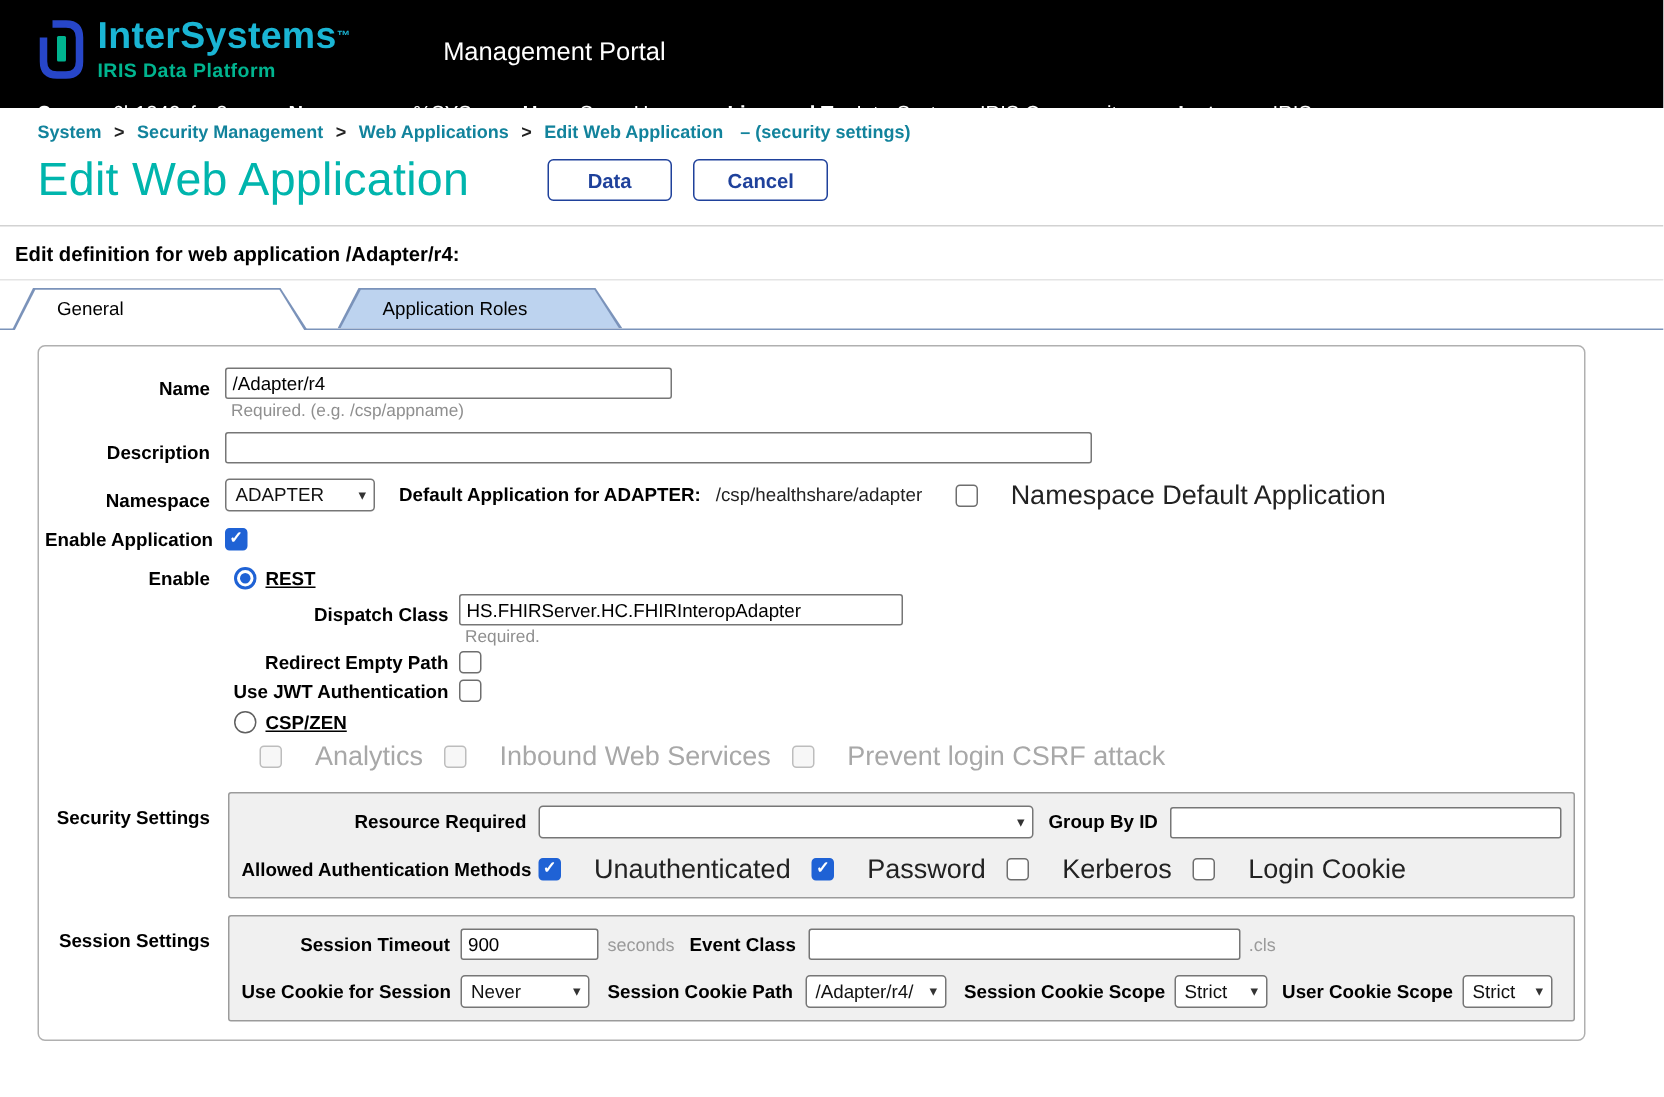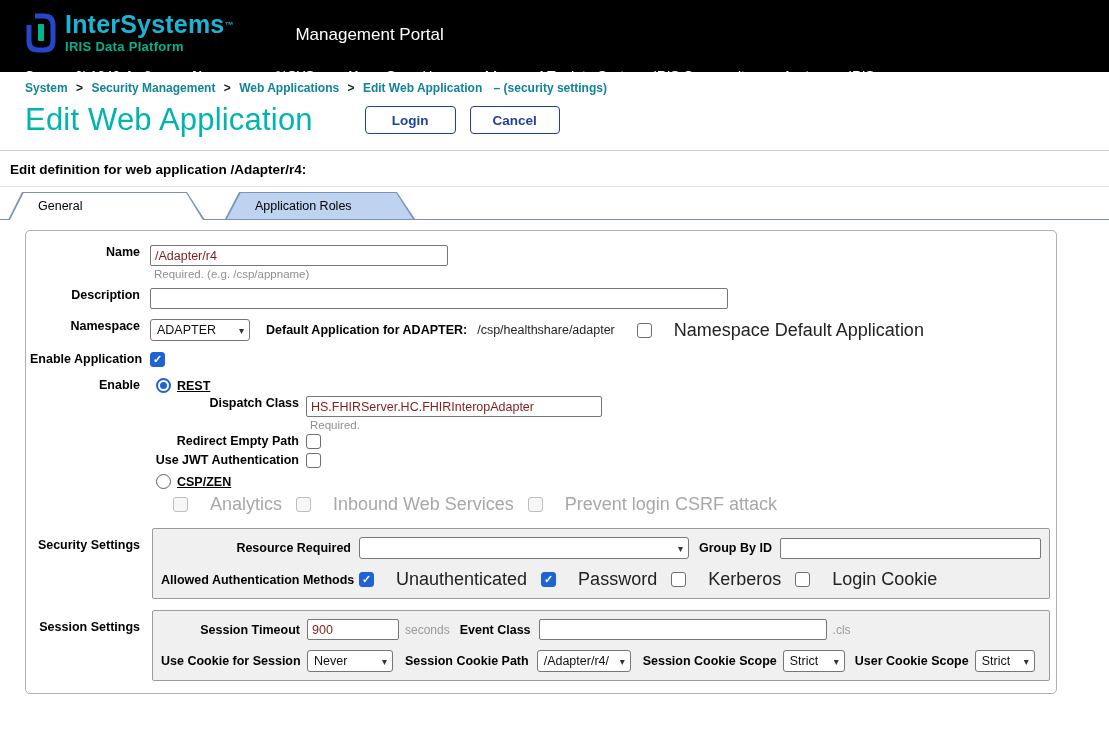--- a/index.html
+++ b/index.html
@@ -54,29 +54,29 @@
   .tab.t1 { width: 197px; z-index: 5; }
   .tab.t2 { width: 190px; margin-left: -12px; z-index: 2; }
   .tab.t3 { width: 196px; margin-left: -12px; z-index: 1; }
   .tab.active { height: 28px; margin-bottom: -1px; }
   .tab.active .tab-fill { background: #fff; }
 
   
   .content { padding: 10px 0 0 25px; }
   .formbox { width: 1032px; border: 1px solid #b0b0b0; border-radius: 5px; padding: 8px 6px 12px 4px; background: #fff; }
 
-  .frow { display: flex; align-items: flex-start; }
+  .frow { display: flex; align-items: flex-end; }
   .frow.top { align-items: flex-start; }
   .lbl { width: 110px; flex-shrink: 0; text-align: right; font-weight: bold; font-size: 12.5px; white-space: nowrap; }
   .lbl2 { width: 269px; flex-shrink: 0; text-align: right; font-weight: bold; font-size: 12.5px; white-space: nowrap; }
   .ctl { display: flex; align-items: center; margin-left: 10px; }
 
   input.ti {
     height: 21px; border: 1px solid #767676; border-radius: 2px; background: #fff;
-    font-family: inherit; font-size: 12.5px; padding: 0 4px; color: #7f1d1d;
+    font-family: inherit; font-size: 12.5px; padding: 0 4px; color: #000000;
   }
   .hint { color: #8f8f8f; font-size: 11.5px; margin-top: 2px; }
 
   .select {
     height: 22px; border: 1px solid #767676; border-radius: 3px; background: #fff;
     display: inline-flex; align-items: center; justify-content: space-between;
     font-size: 12.5px; padding: 0 5px 0 6px; cursor: pointer; color: #111;
   }
   .chev { font-size: 10px; color: #333; margin-left: 6px; }
 
@@ -145,21 +145,21 @@
   <a class="bc-link">Security Management</a>
   <span class="bc-sep">&gt;</span>
   <a class="bc-link">Web Applications</a>
   <span class="bc-sep">&gt;</span>
   <a class="bc-link">Edit Web Application</a>
   <span class="bc-suffix">– (security settings)</span>
 </div>
 
 <div class="title-row">
   <h1 class="page-title">Edit Web Application</h1>
-  <button class="btn">Login</button>
+  <button class="btn">Data</button>
   <button class="btn">Cancel</button>
 </div>
 
 <div class="divider"></div>
 
 <div class="subtitle">Edit definition for web application /Adapter/r4:</div>
 
 <div class="divider light"></div>
 
 <div class="tabstrip">

